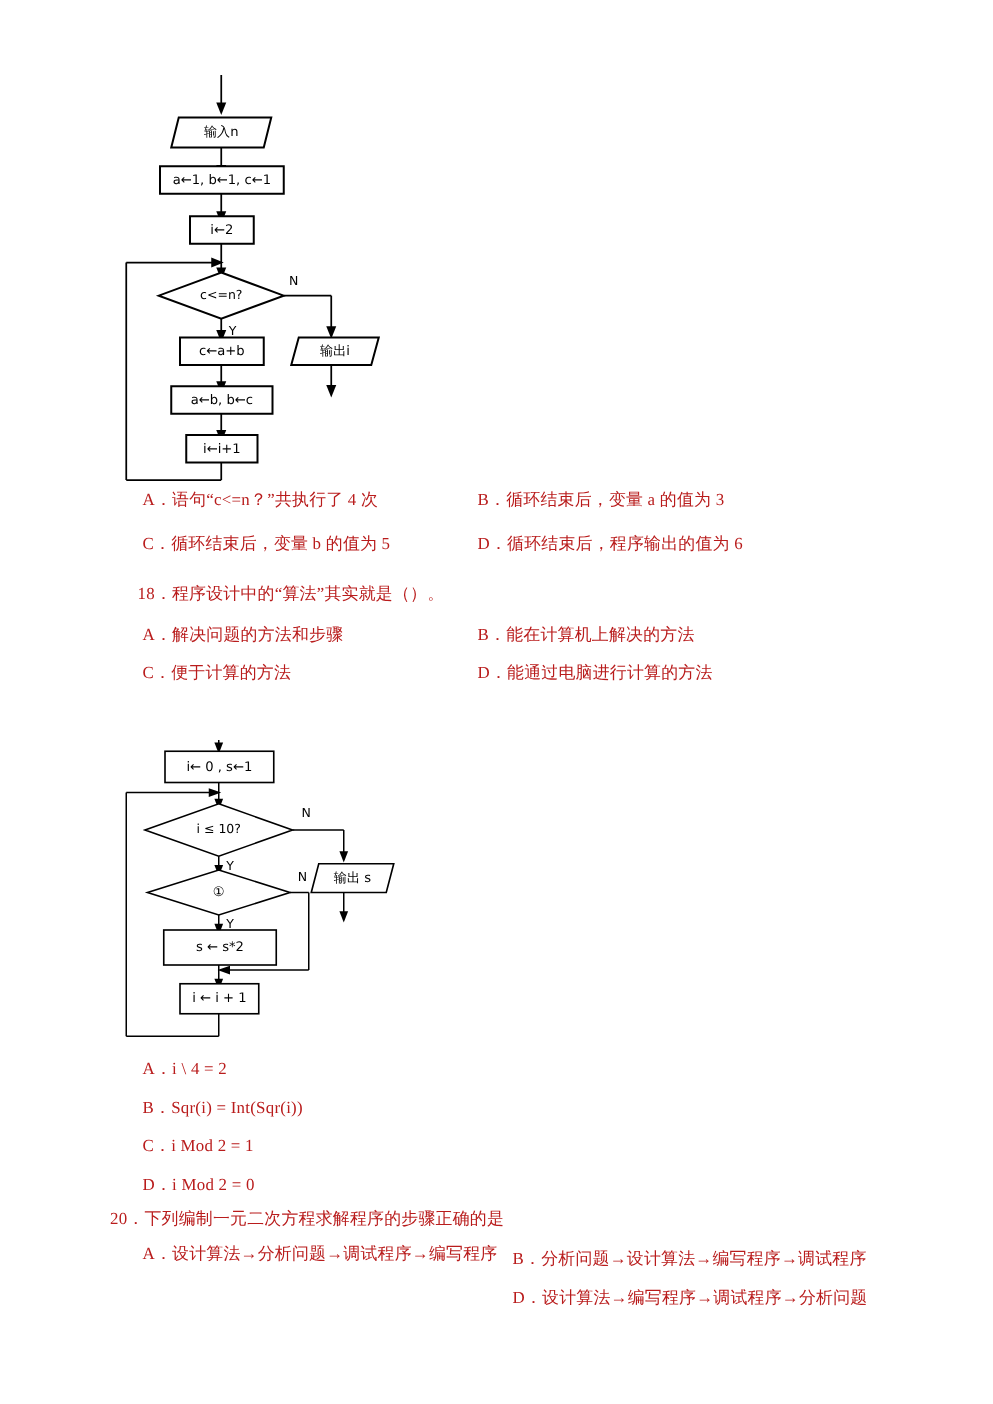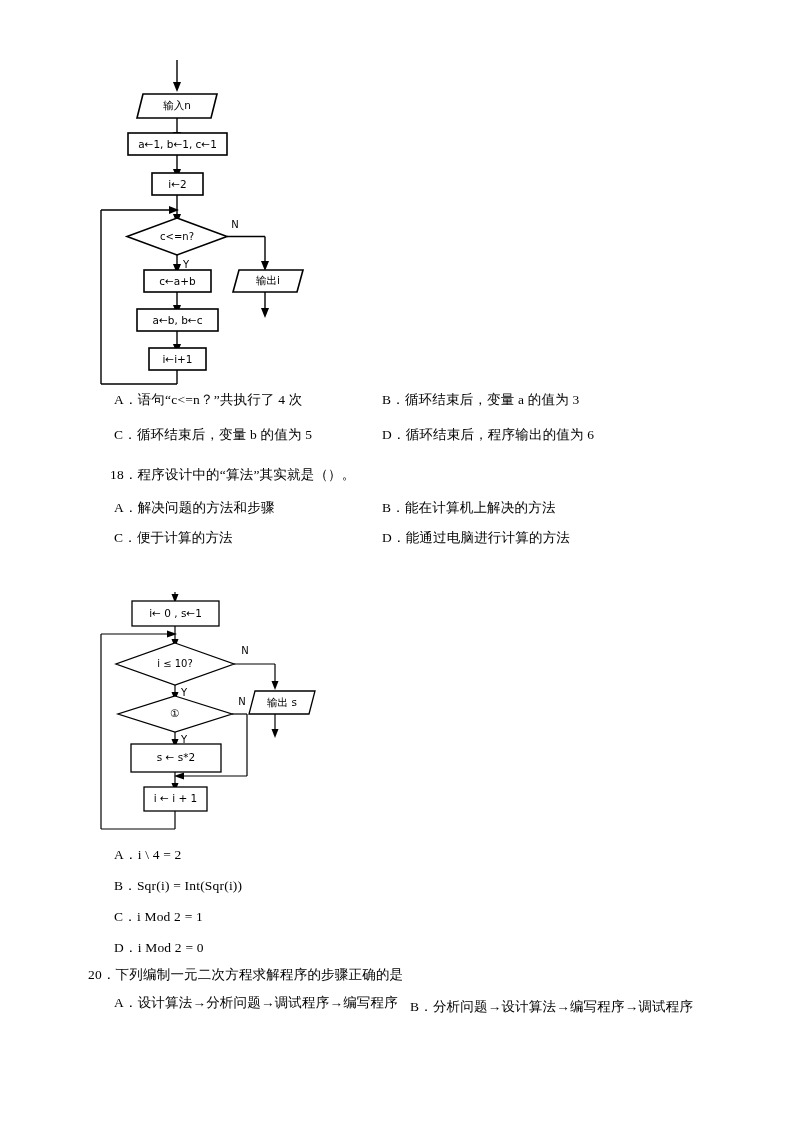--- a/index.html
+++ b/index.html
@@ -72,21 +72,21 @@
     stroke-width: 1.2;
     fill: none;
   }
 
   
   .txt {
     position: absolute;
     font-family: "Liberation Serif", "DejaVu Serif", serif;
     font-size: 13.5px;
     line-height: 1.0;
-    color: #000000;
+    color: #b91c1c;
     white-space: nowrap;
     letter-spacing: 0.2px;
   }
   .qline {
     position: absolute;
     font-size: 13.5px;
     white-space: nowrap;
     letter-spacing: 0.2px;
   }
   .opt-col-a { left: 87px; }
@@ -237,14 +237,15 @@
   </div>
 
   <div class="txt qline opt-col-a" style="top:848px;">A．i \ 4 = 2</div>
   <div class="txt qline opt-col-a" style="top:879px;">B．Sqr(i) = Int(Sqr(i))</div>
   <div class="txt qline opt-col-a" style="top:910px;">C．i Mod 2 = 1</div>
   <div class="txt qline opt-col-a" style="top:941px;">D．i Mod 2 = 0</div>
 
   <div class="txt qline" style="left:61px; top:968px;">20．下列编制一元二次方程求解程序的步骤正确的是</div>
   <div class="txt qline opt20-col-a" style="top:996px;text-align:center;">A．设计算法→分析问题→调试程序→编写程序</div>
   <div class="txt qline opt20-col-b" style="top:1000px;">B．分析问题→设计算法→编写程序→调试程序</div>
+  <div class="txt qline opt20-col-b" style="top:1031px;">D．设计算法→编写程序→调试程序→分析问题</div>
 
 </div>
 
 </body></html>

